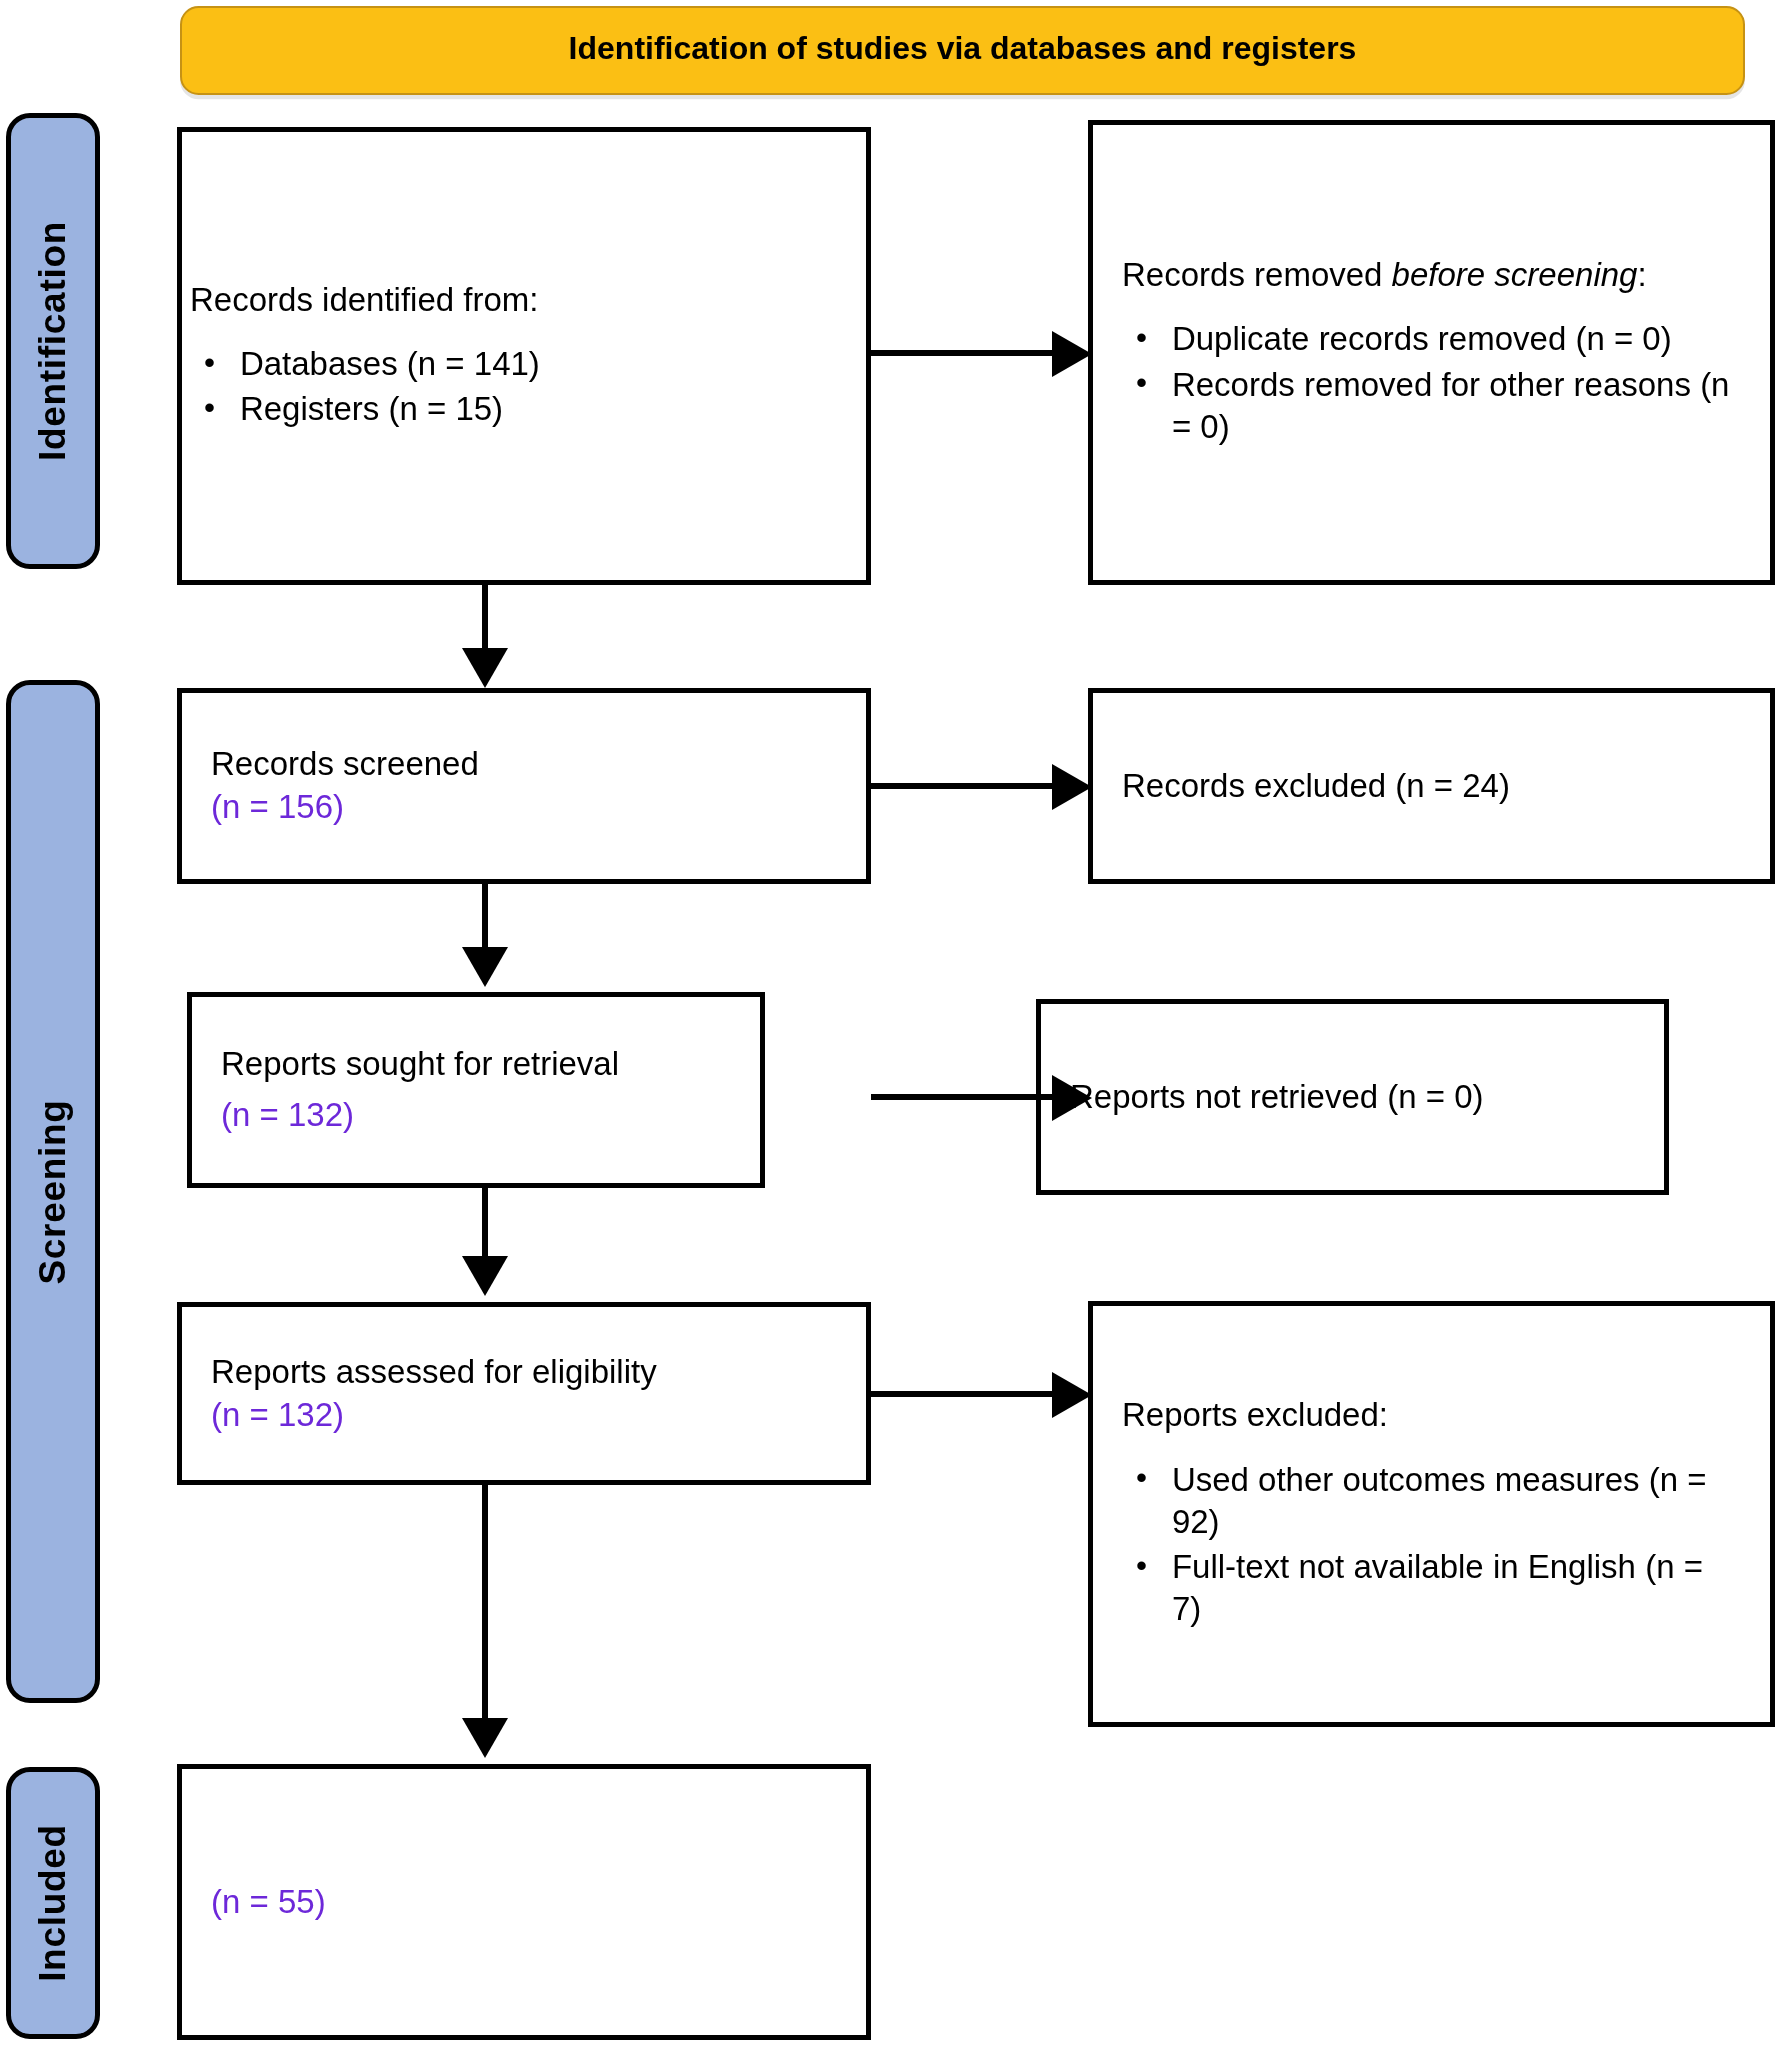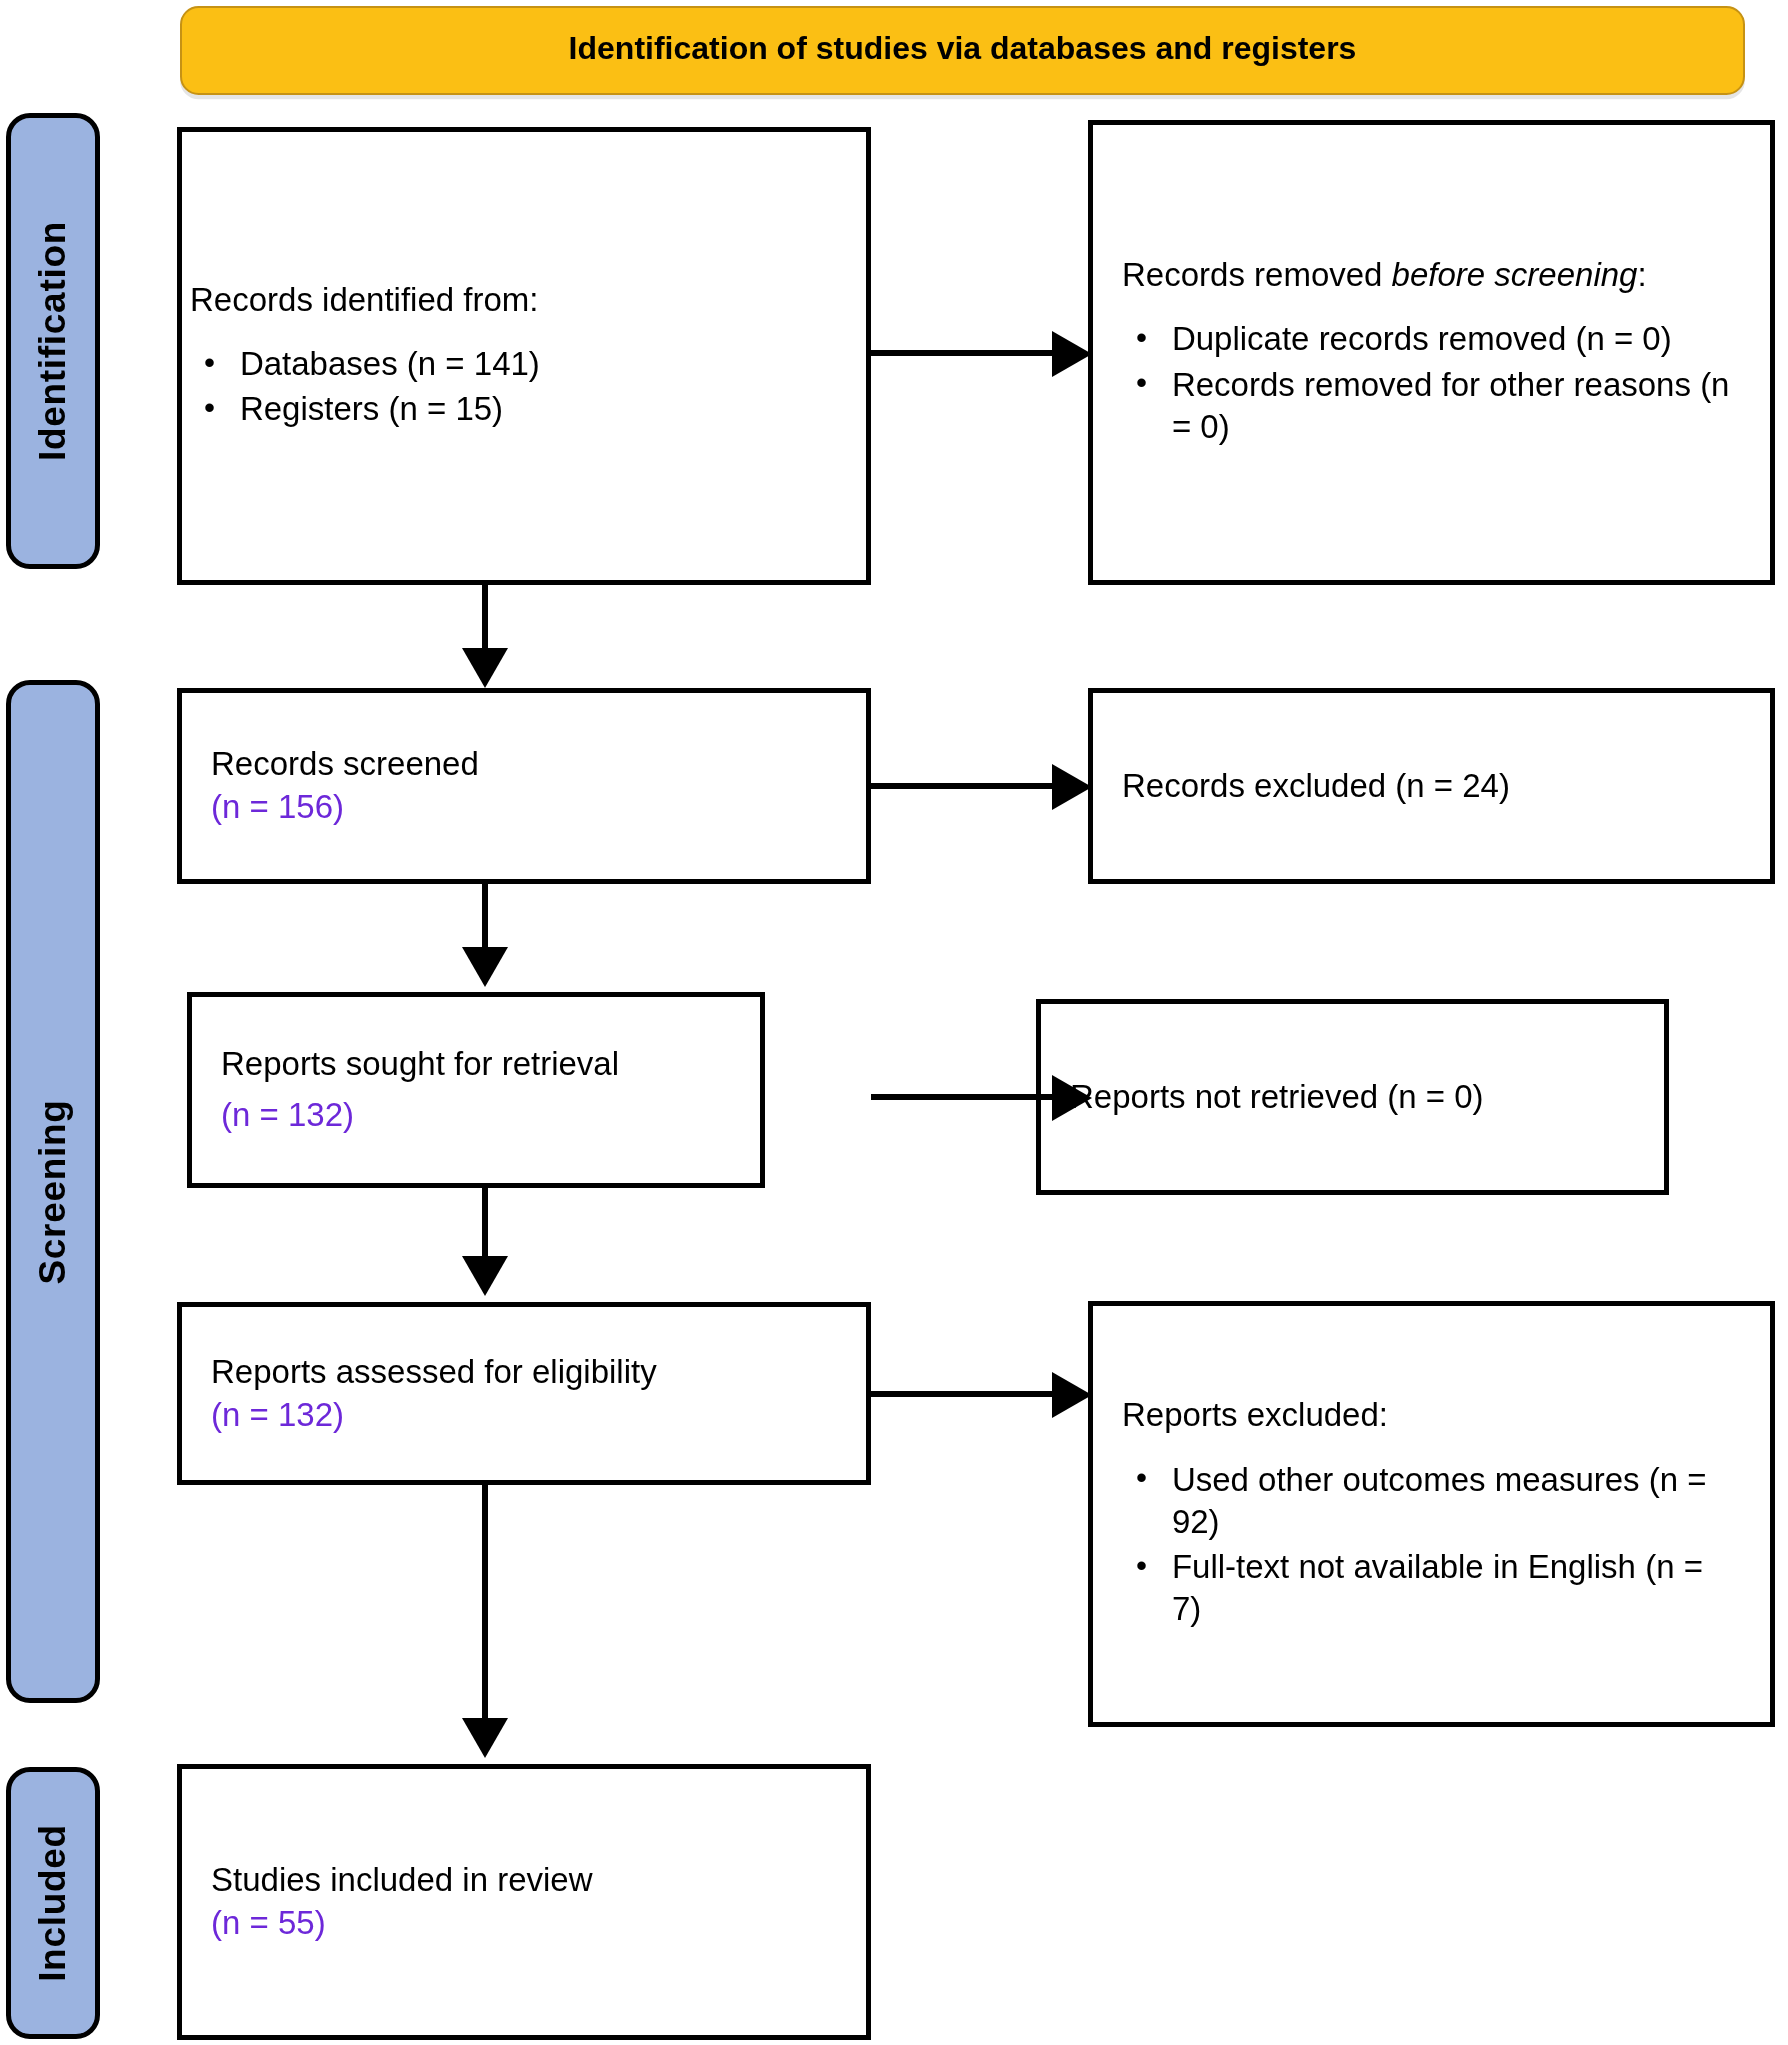--- a/index.html
+++ b/index.html
@@ -238,21 +238,20 @@
 
   <div class="flow-box" id="box-reports-excl">
     <div class="box-title">Reports excluded:</div>
     <ul class="bullets">
       <li>Used other outcomes measures (n = 92)</li>
       <li>Full-text not available in English (n = 7)</li>
     </ul>
   </div>
 
   <div class="flow-box" id="box-included">
-    <div class="box-title">Studies included in review</div>
     <div class="box-count">(n = 55)</div>
   </div>
 
   <div class="v-line" id="vline-1"></div>
   <div class="arrow-down" id="varr-1"></div>
 
   <div class="v-line" id="vline-2"></div>
   <div class="arrow-down" id="varr-2"></div>
 
   <div class="v-line" id="vline-3"></div>

